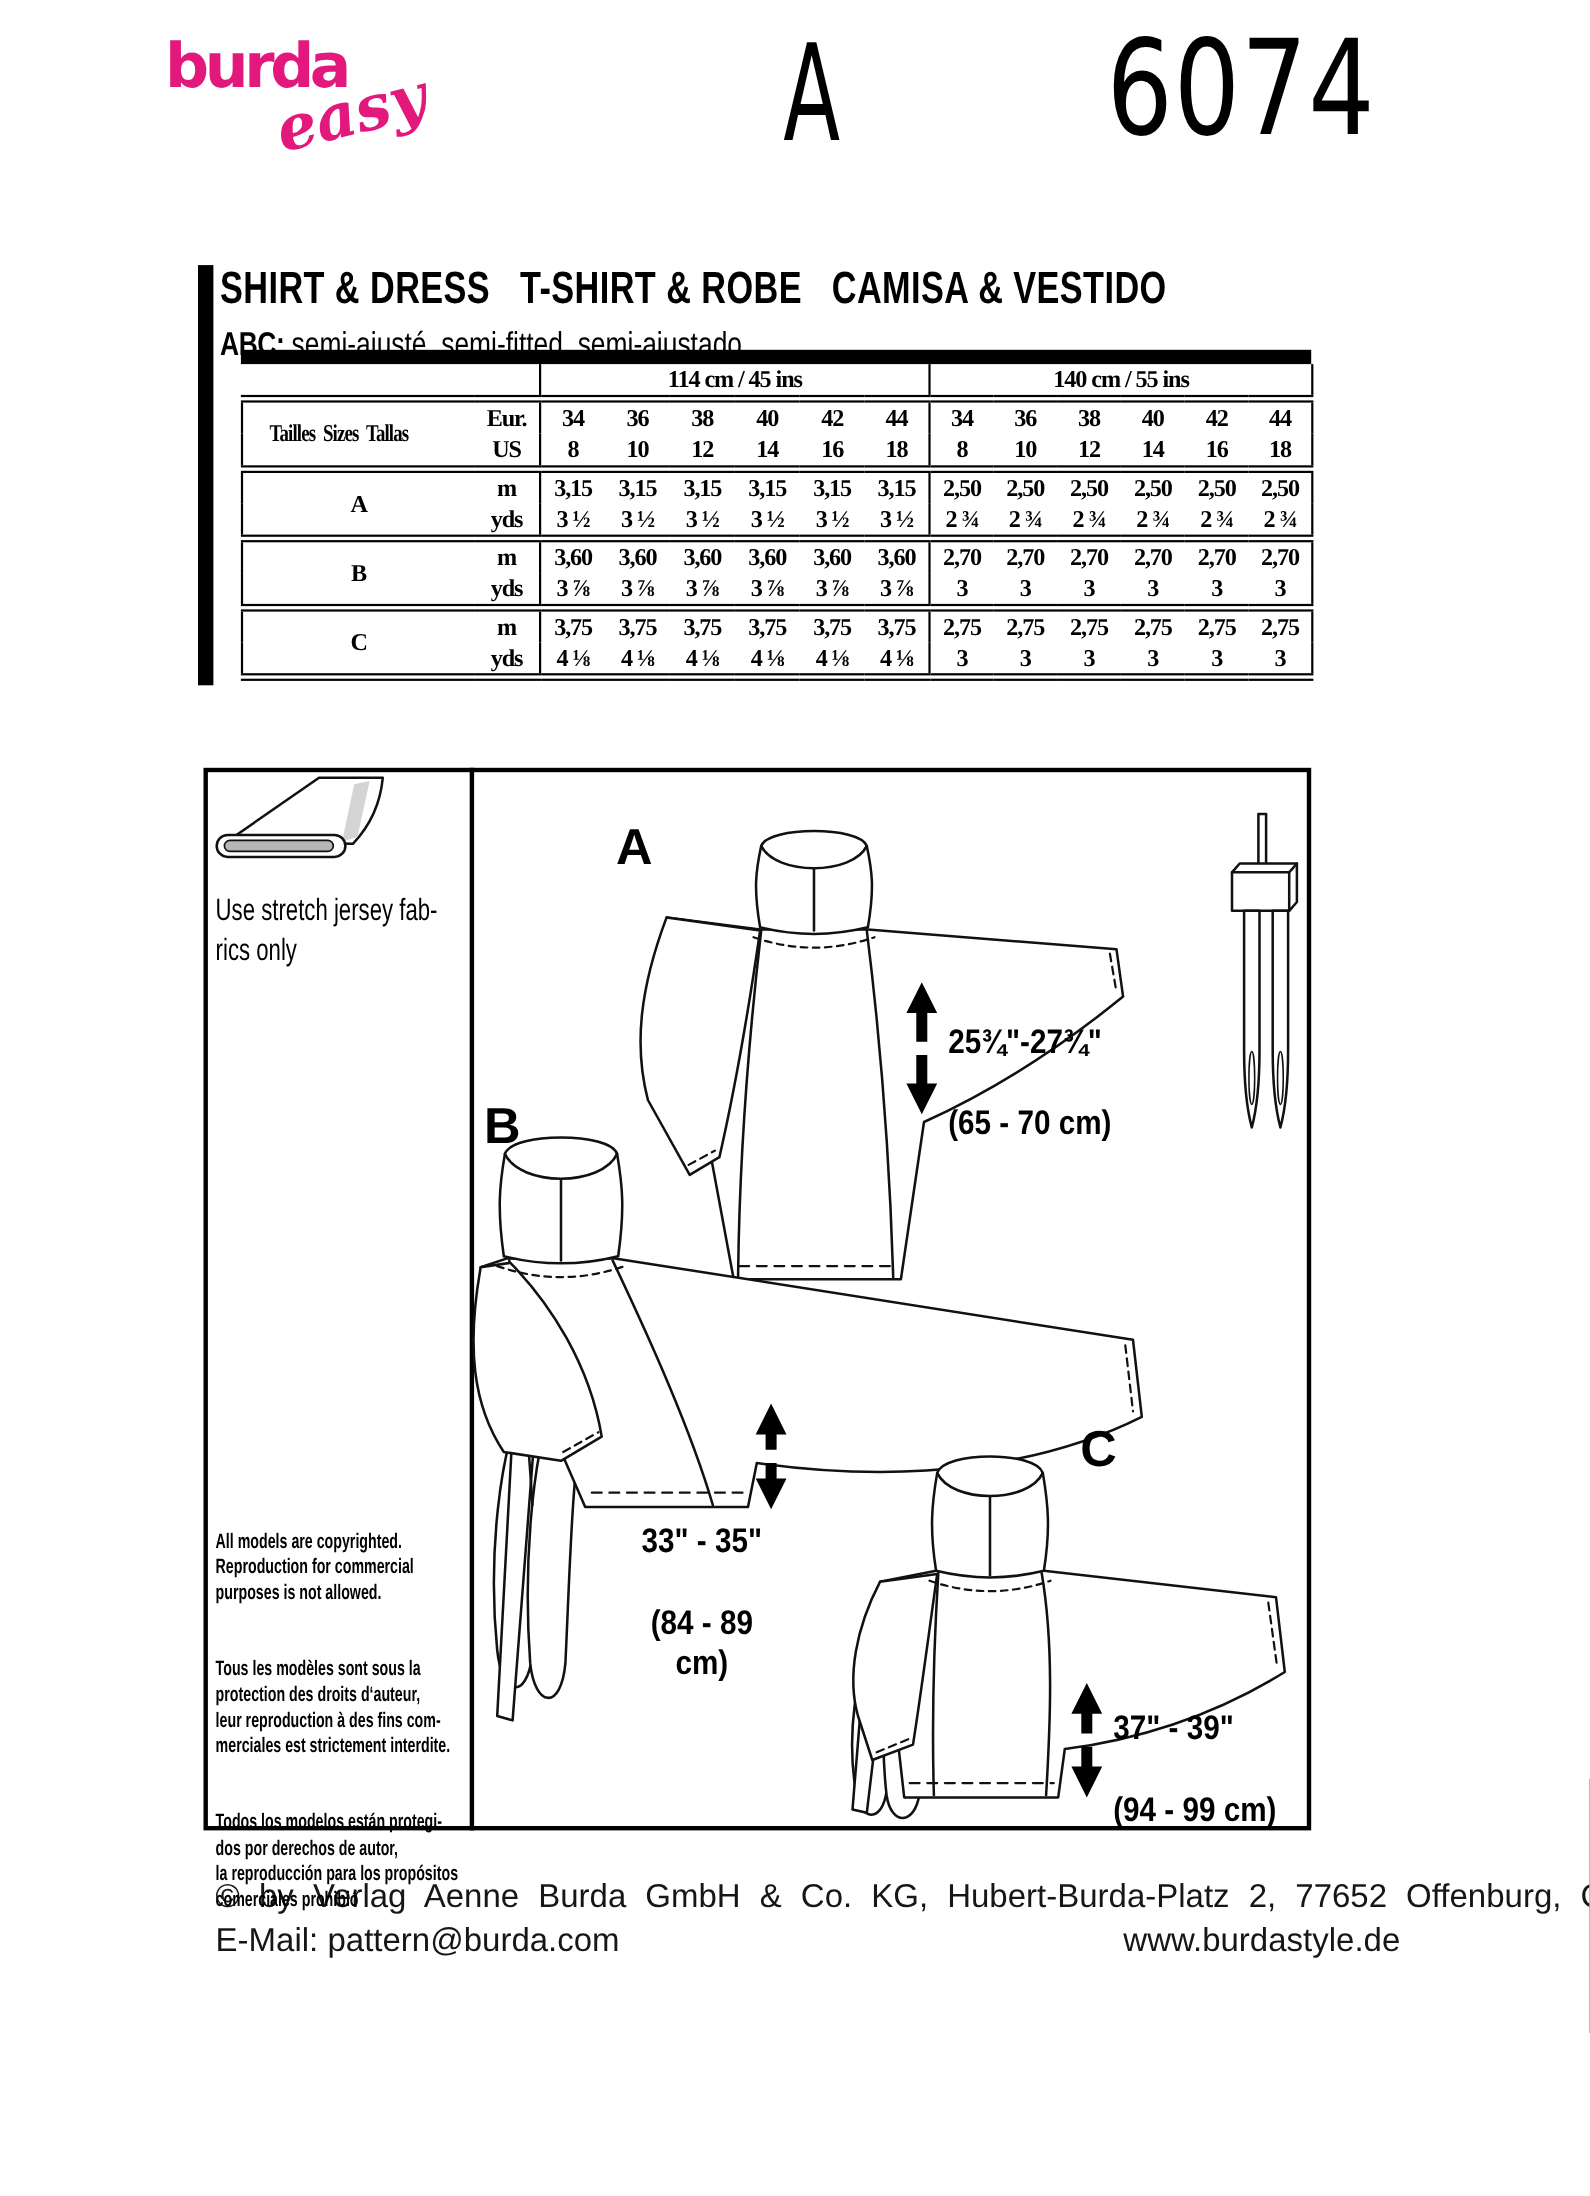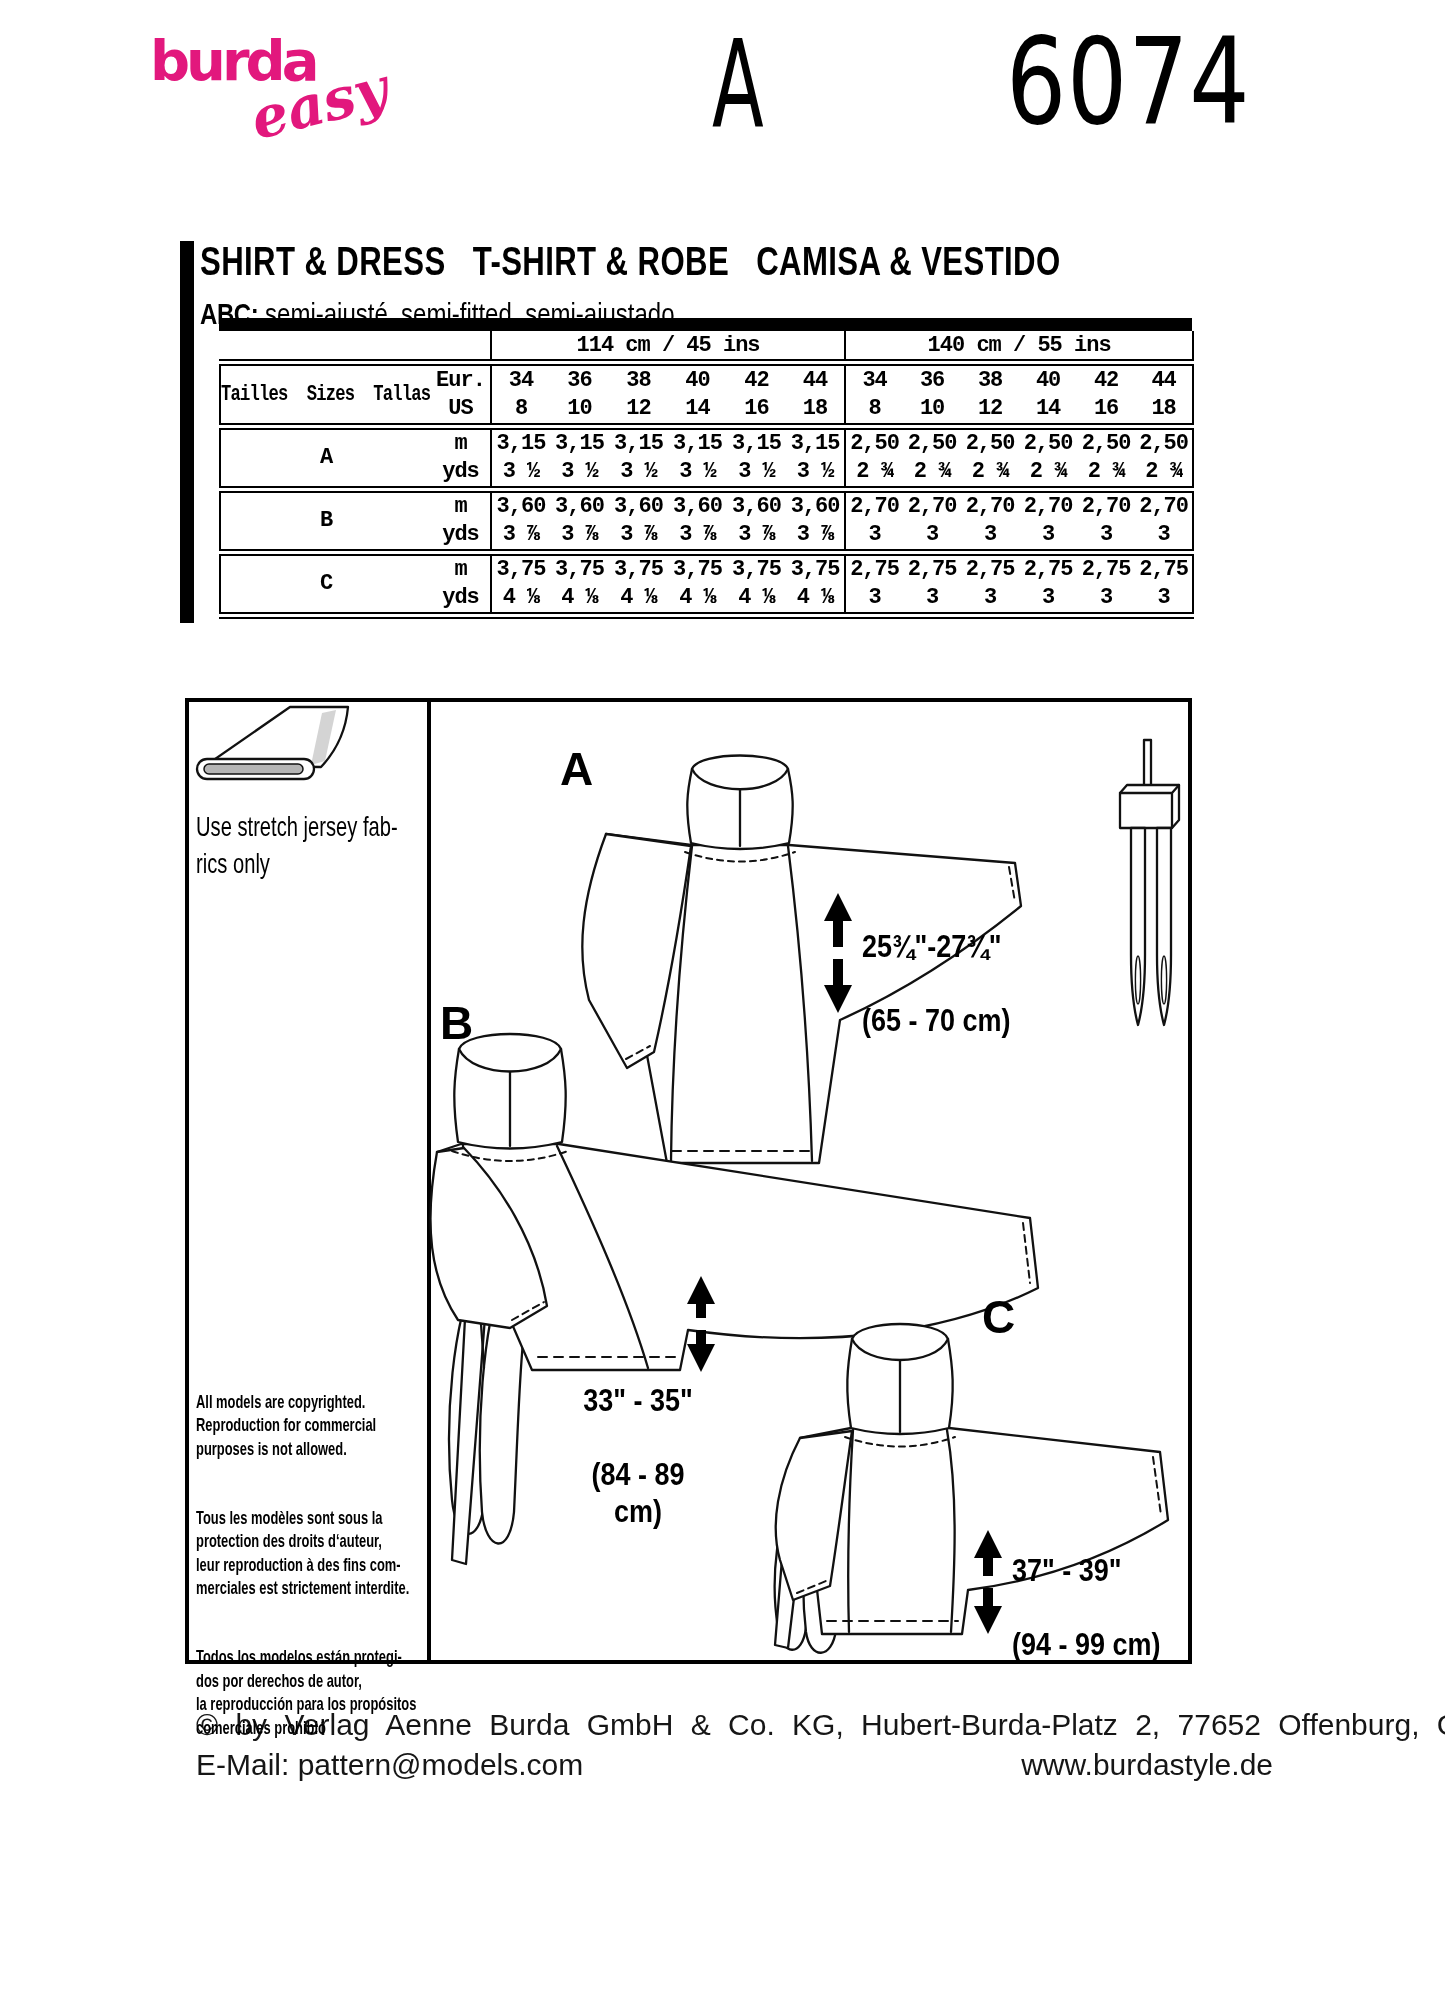--- a/index.html
+++ b/index.html
@@ -14,21 +14,21 @@
             color:#e2187d;transform:rotate(-14deg);transform-origin:0 50%;display:inline-block;}
   .view-big{font-family:"DejaVu Sans",sans-serif;font-size:122px;transform:scaleX(.62);}
   .patt-num{font-family:"DejaVu Sans",sans-serif;font-size:120px;letter-spacing:1px;transform:scaleX(.79);}
   
   .title-main{font-weight:bold;font-size:41px;transform:scaleX(.76);letter-spacing:.5px;}
   .title-fit{font-size:30px;transform:scaleX(.8);}
   .title-fit b{letter-spacing:-.5px;}
   .vbar{background:#000;}
   
   .bar-top{background:#000;}
-  table.yardage{border-collapse:collapse;table-layout:fixed;font-family:Liberation Mono, monospace;}
+  table.yardage{border-collapse:collapse;table-layout:fixed;font-family:Liberation Serif, serif;}
   table.yardage td{padding:0;margin:0;font-weight:bold;font-size:22px;letter-spacing:-1px;
                    text-align:center;vertical-align:middle;height:28px;overflow:visible;}
   td.hdr{font-size:26px;letter-spacing:0;height:40px;}
   td.bl{border-left:2.5px solid #000;}
   td.br{border-right:2.5px solid #000;}
   td.bb{border-bottom:7px double #000;}
   td.lblcell{text-align:left;vertical-align:top;font-size:23px;}
   td.unit{text-align:right;padding-right:5px;font-size:22px;}
   td.vletter{text-align:left;vertical-align:top;font-size:24px;padding-left:3px;}
   
@@ -345,19 +345,19 @@
   </div>
   <div class="abs" style="left:1012px;top:1552px;z-index:3;">
     <div class="measure"><span>37" - 39"</span><br>
     <span>(94 - 99 cm)</span></div>
   </div>
 
   <div class="abs" style="left:196px;top:1708px;">
     <span class="foot" style="word-spacing:9px;">© by Verlag Aenne Burda GmbH &amp; Co. KG, Hubert-Burda-Platz 2, 77652 Offenburg, Germany</span>
   </div>
   <div class="abs" style="left:196px;top:1748px;">
-    <span class="foot">E-Mail: pattern@models.com</span>
+    <span class="foot">E-Mail: pattern@burda.com</span>
   </div>
   <div class="abs" style="right:172px;top:1748px;">
     <span class="foot foot-r">www.burdastyle.de</span>
   </div>
 
 </div>
 
 </body></html>

